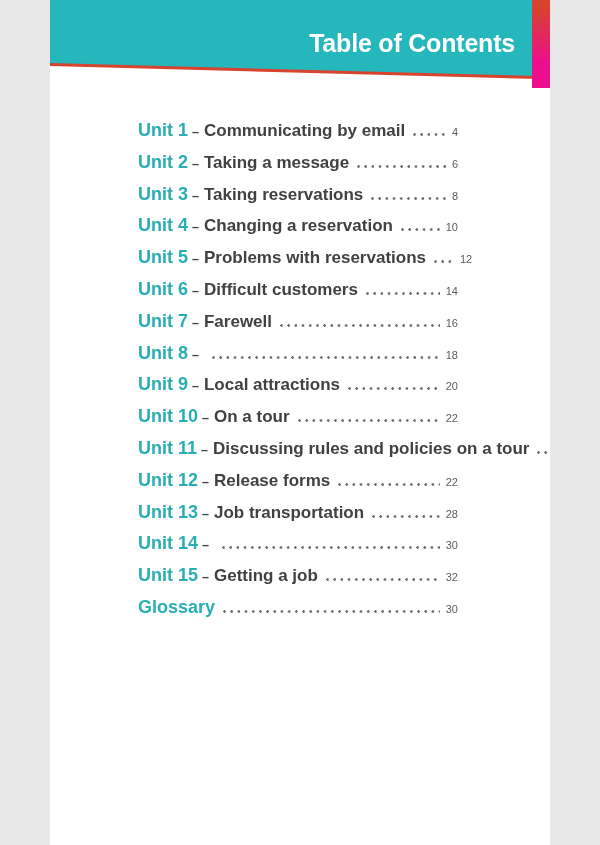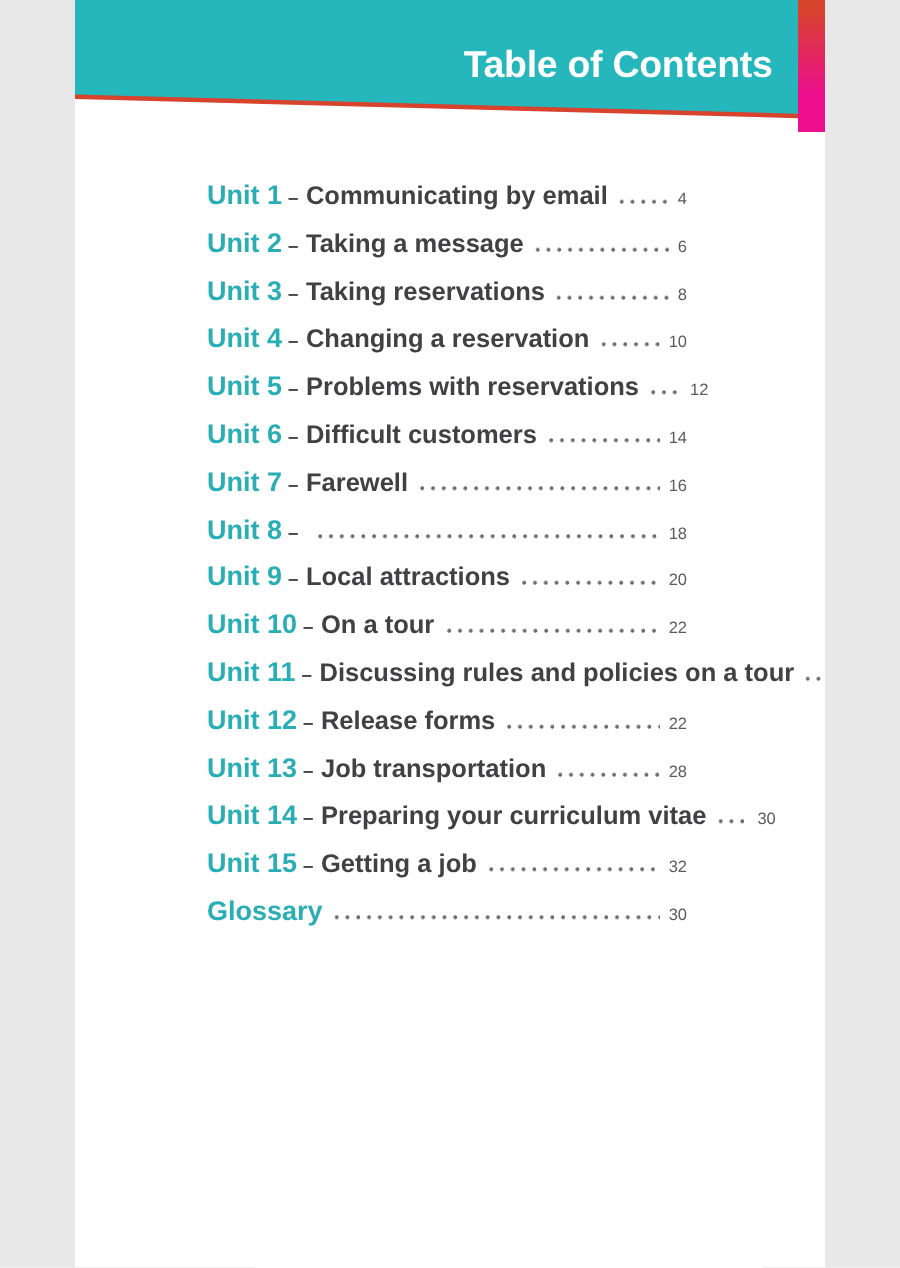--- a/index.html
+++ b/index.html
@@ -191,21 +191,20 @@
       <li class="toc-row">
         <span class="label">Unit 13</span>
         <span class="sep">–</span>
         <span class="entry-title">Job transportation</span>
         <span class="leader"></span>
         <span class="pagenum">28</span>
       </li>
       <li class="toc-row">
         <span class="label">Unit 14</span>
         <span class="sep">–</span>
-        <span class="entry-title">Preparing your curriculum vitae</span>
         <span class="leader"></span>
         <span class="pagenum">30</span>
       </li>
       <li class="toc-row">
         <span class="label">Unit 15</span>
         <span class="sep">–</span>
         <span class="entry-title">Getting a job</span>
         <span class="leader"></span>
         <span class="pagenum">32</span>
       </li>

